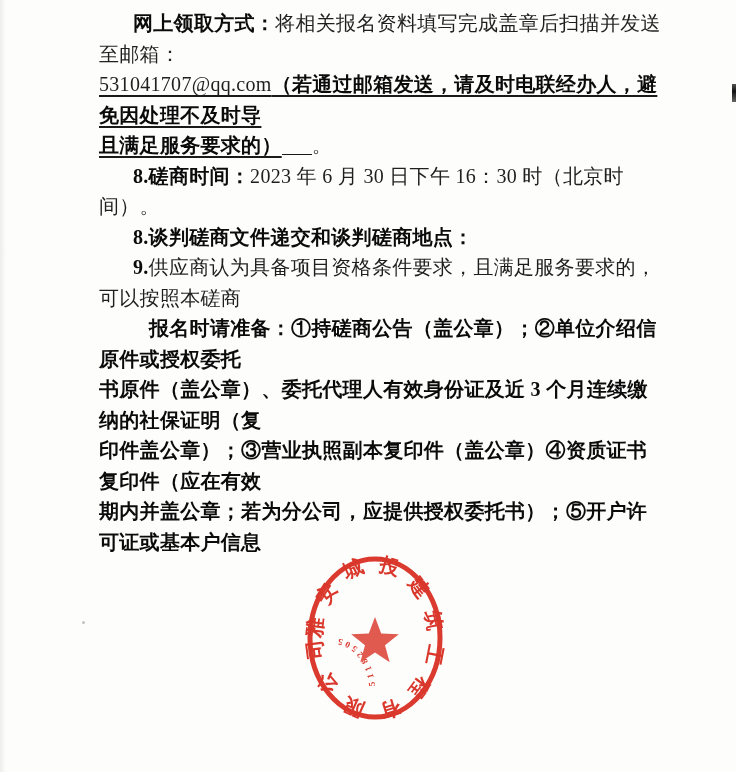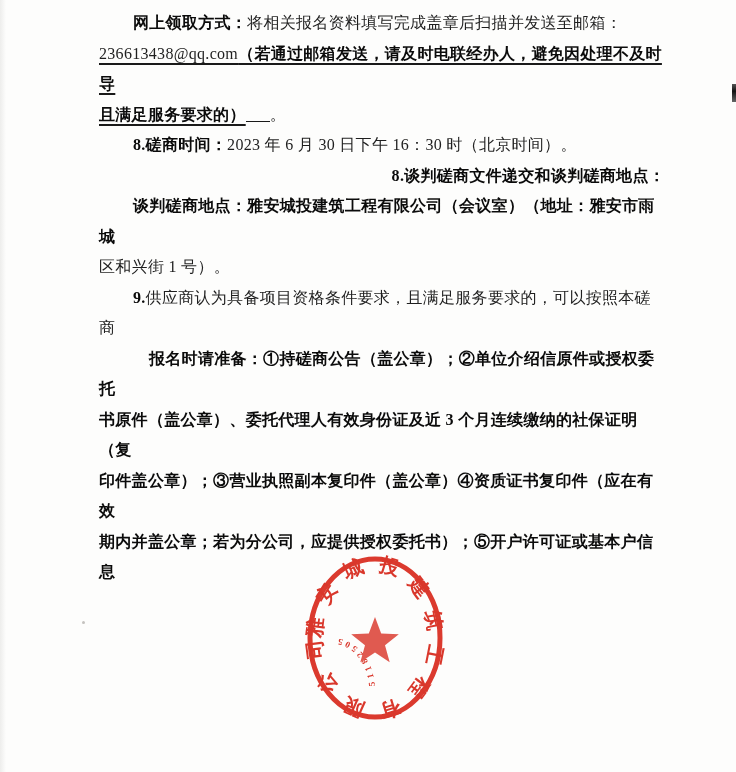--- a/index.html
+++ b/index.html
@@ -3,21 +3,21 @@
 <meta charset="utf-8">
 <style>
   html,body{margin:0;padding:0;}
   .page{
     position:relative;width:736px;height:772px;overflow:hidden;
     background:#fdfdfc;
     font-family:"Liberation Serif","DejaVu Serif",serif;
   }
   .doc{
     position:absolute;left:99px;top:8px;width:566px;z-index:2;
-    color:#1f1f1f;font-size:16px;line-height:30.5px;
+    color:#1f1f1f;font-size:20px;line-height:30.5px;
     letter-spacing:0.3px;
   }
   .doc p{margin:0;}
   .b{font-weight:700;color:#0b0b0b;}
   .u{text-decoration:underline;text-decoration-thickness:1.8px;text-underline-offset:4px;text-decoration-color:#1a1a1a;}
   .ugap{display:inline-block;width:1.5em;height:1em;border-bottom:1.8px solid #1a1a1a;vertical-align:-0.15em;}
   .stamp{position:absolute;left:304px;top:553px;width:142px;height:172px;z-index:1;opacity:.93;}
   .artifact-right{
     position:absolute;right:0;top:84px;width:4px;height:18px;z-index:3;
     background:linear-gradient(#555,#111 40%,#666);
@@ -48,21 +48,20 @@
     </text>
     <text font-size="9" font-weight="700" fill="#d7291c" letter-spacing="1.5">
       <textPath href="#seal-serial-path" startOffset="4" textLength="100" lengthAdjust="spacing">511825050330</textPath>
     </text>
     <g transform="translate(71,89)">
       <polygon fill="#d9352a" fill-opacity="0.88" points="0,-25 6.2,-8.5 23.8,-7.7 10,3.2 14.7,20.2 0,10.5 -14.7,20.2 -10,3.2 -23.8,-7.7 -6.2,-8.5"></polygon>
     </g>
   </svg>
 
   <div class="doc" id="doc">
-      <p style="text-indent: 34px;"><span class="b">网上领取方式：</span><span>将相关报名资料填写完成盖章后扫描并发送至邮箱：</span><br><span class="u">236613438@qq.com</span><span class="b u">（若通过邮箱发送，请及时电联经办人，避免因处理不及时导</span><br><span class="b u">且满足服务要求的）</span><span class="ugap" style="width: 1.5em;"></span><span>。</span></p>
+      <p style="text-indent: 34px;"><span class="b">网上领取方式：</span><span>将相关报名资料填写完成盖章后扫描并发送至邮箱：</span><br><span class="u">531041707@qq.com</span><span class="b u">（若通过邮箱发送，请及时电联经办人，避免因处理不及时导</span><br><span class="b u">且满足服务要求的）</span><span class="ugap" style="width: 1.5em;"></span><span>。</span></p>
       <p style="text-indent: 34px;"><span class="b">8.磋商时间：</span><span>2023 年 6 月 30 日下午 16：30 时（北京时间）。</span></p>
-      <p style="text-indent: 34px; text-align: right;"><span class="b">8.谈判磋商文件递交和谈判磋商地点：</span></p>
-      <p style="text-indent: 34px;"><span class="b">谈判磋商地点：雅安城投建筑工程有限公司（会议室）（地址：雅安市雨城</span><br><span>区和兴街 1 号）。</span></p>
+      <p style="text-indent: 34px;"><span class="b">8.谈判磋商文件递交和谈判磋商地点：</span></p>
       <p style="text-indent: 34px;"><span class="b">9.</span><span>供应商认为具备项目资格条件要求，且满足服务要求的，可以按照本磋商</span><br></p>
       <p style="text-indent: 50px;"><span class="b">报名时请准备：①持磋商公告（盖公章）；②单位介绍信原件或授权委托</span><br><span class="b">书原件（盖公章）、委托代理人有效身份证及近 3 个月连续缴纳的社保证明（复</span><br><span class="b">印件盖公章）；③营业执照副本复印件（盖公章）④资质证书复印件（应在有效</span><br><span class="b">期内并盖公章；若为分公司，应提供授权委托书）；⑤开户许可证或基本户信息</span><br></p>
     </div>
 
 </div>
 
 </body></html>

